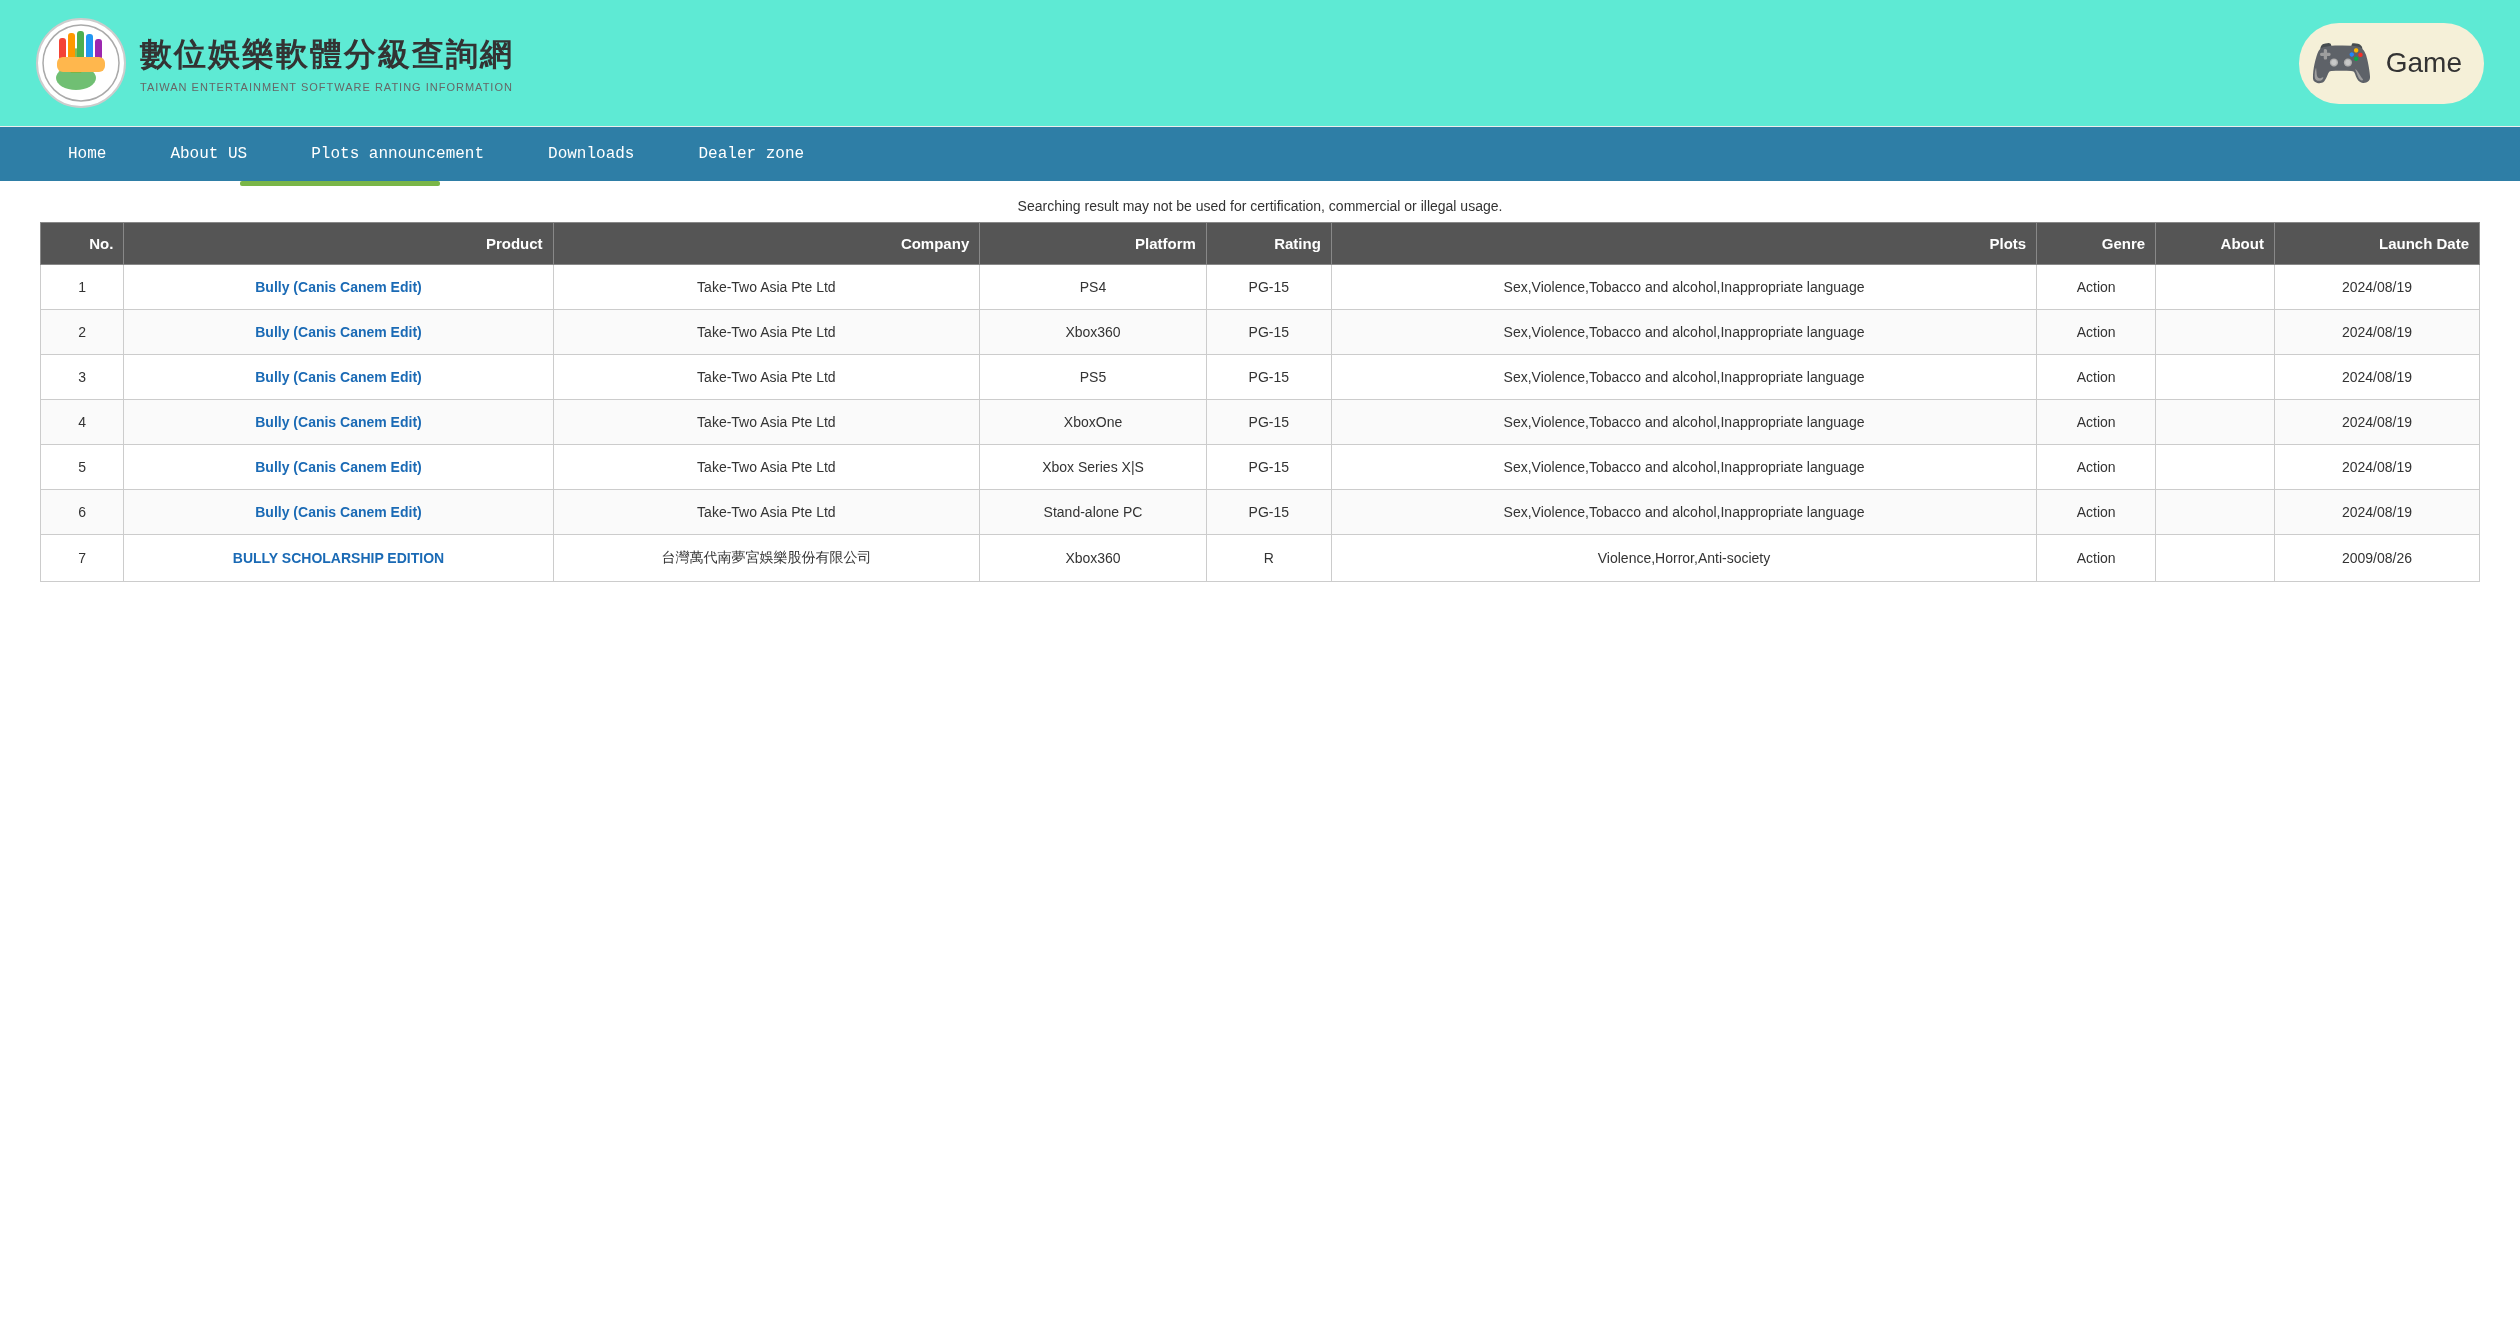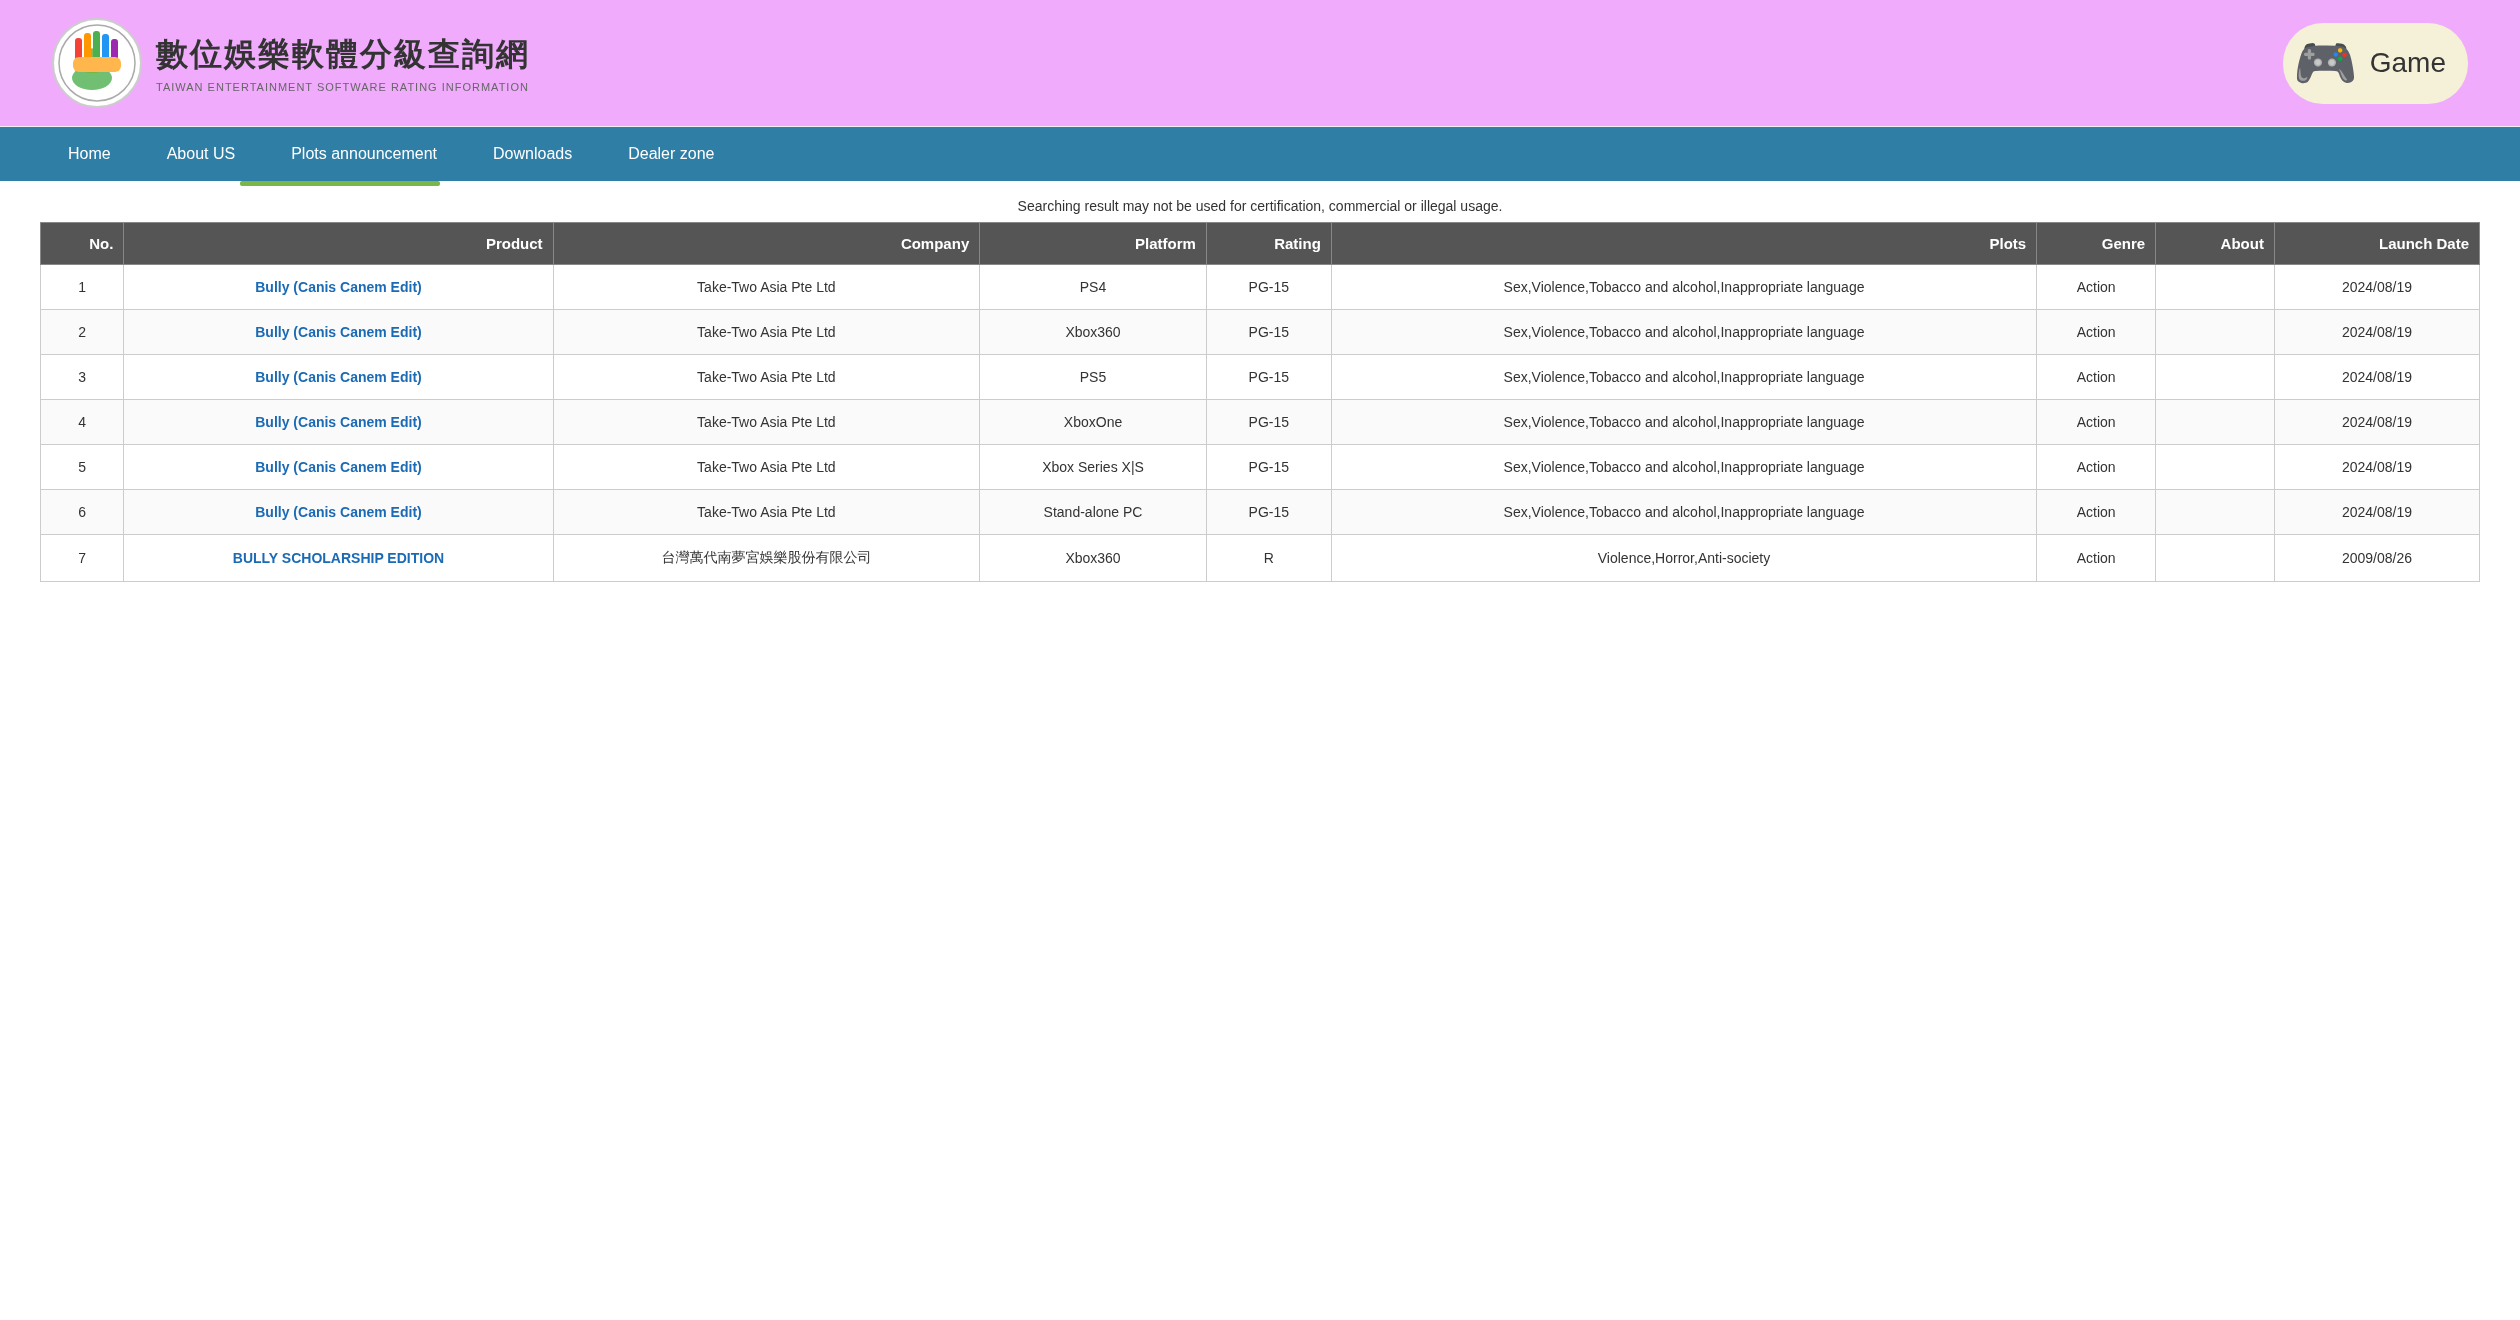--- a/index.html
+++ b/index.html
@@ -3,22 +3,22 @@
   <meta charset="utf-8">
   <style>
     * { box-sizing: border-box; margin: 0; padding: 0; }
     body { font-family: Arial, sans-serif; background: #fff; font-size: 15px; color: #333; }
 
     
     .header {
       display: flex;
       align-items: center;
       justify-content: space-between;
-      padding: 18px 52px;
-      background: #f0abfc;
+      padding: 18px 36px;
+      background: #5eead4;
       border-bottom: 1px solid #eee;
     }
     .logo-area {
       display: flex;
       align-items: center;
       gap: 14px;
     }
     .logo-circle {
       width: 90px;
       height: 90px;
@@ -60,21 +60,22 @@
     }
 
     
     .nav {
       background: #2e7ea6;
       padding: 0 40px;
     }
     .nav ul {
       display: flex;
       list-style: none;
-      gap: 0;
+      gap: 8px;
+      font-family: Liberation Mono, monospace;
     }
     .nav ul li a {
       display: block;
       color: #fff;
       text-decoration: none;
       padding: 18px 28px;
       font-size: 16px;
       font-weight: 500;
     }
     .nav-active-indicator {

